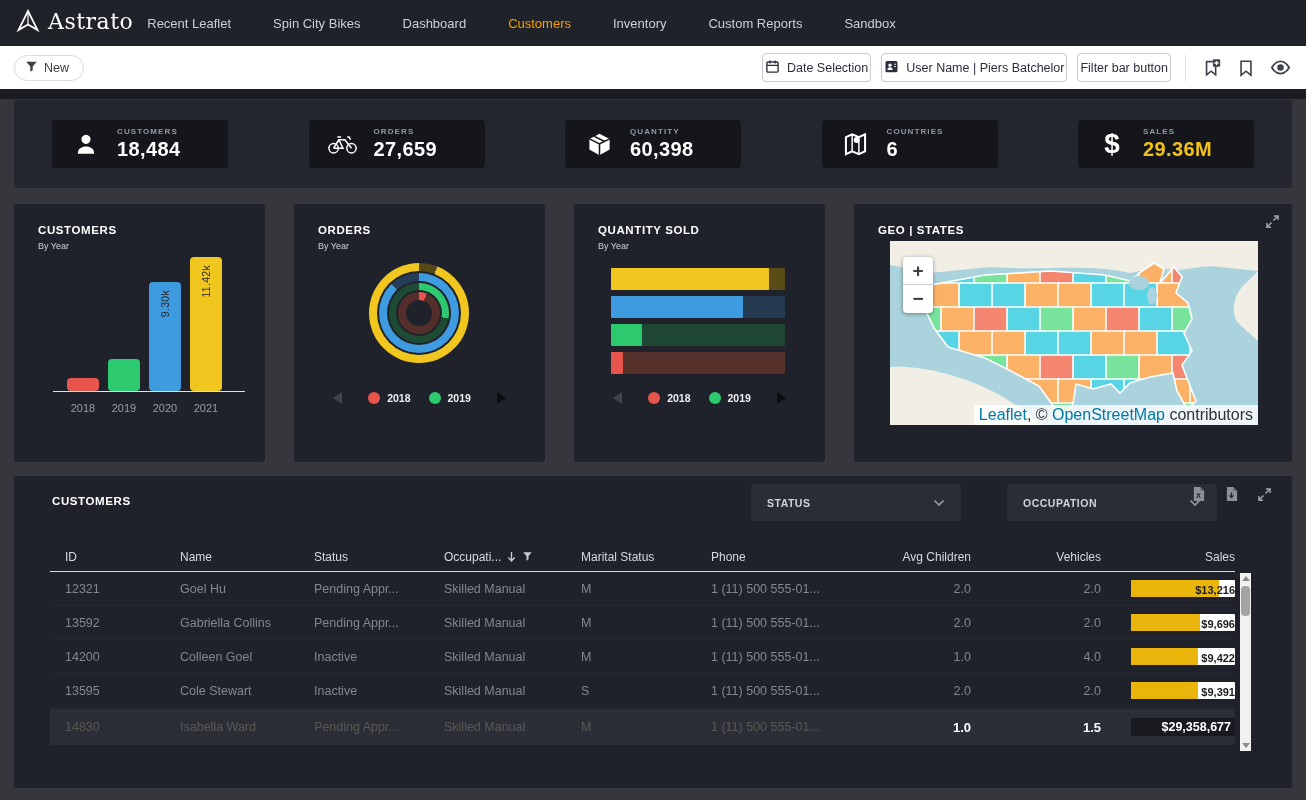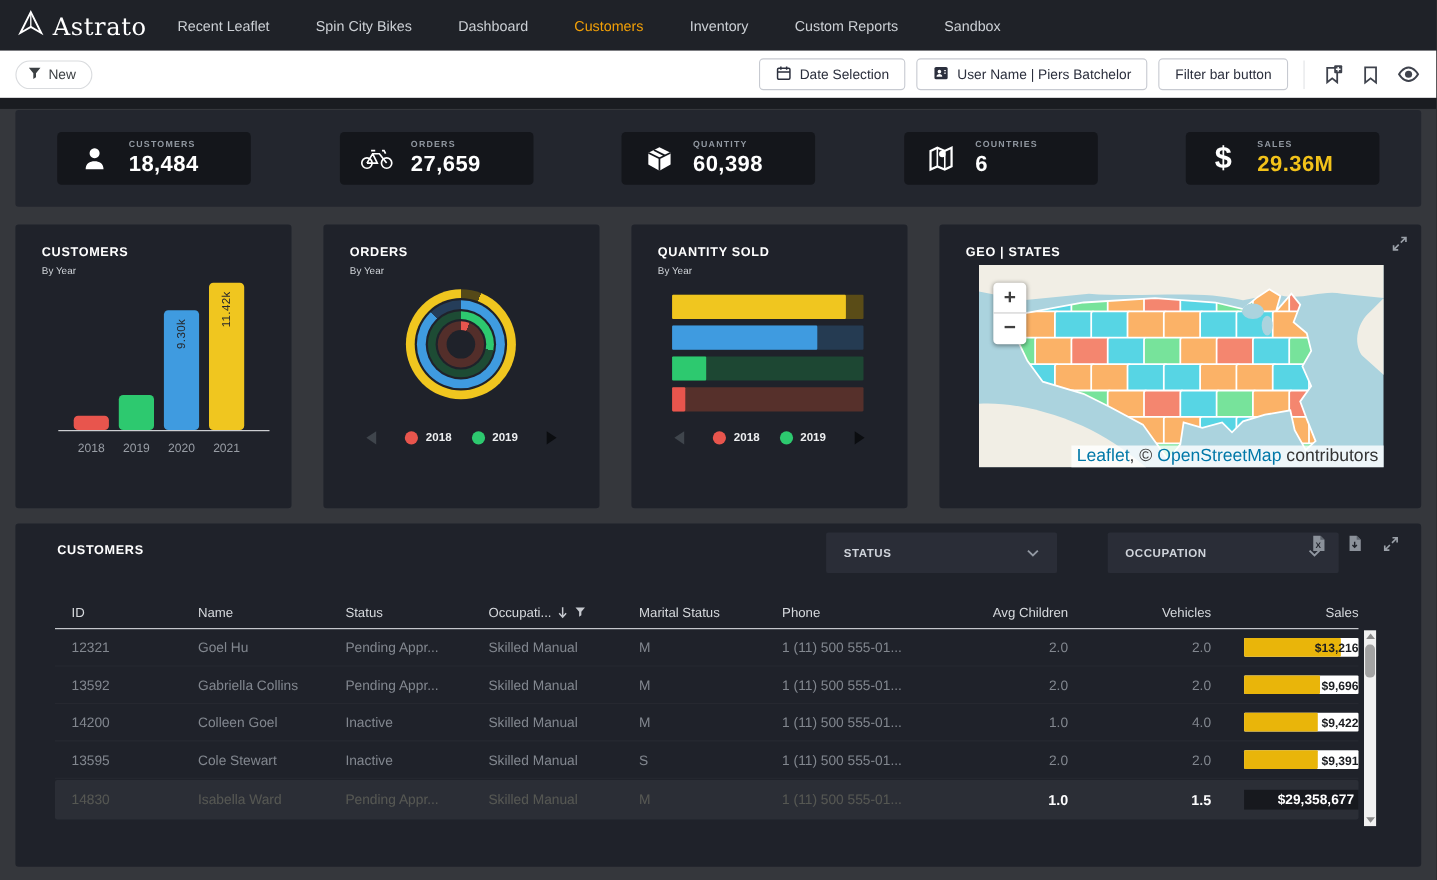--- a/index.html
+++ b/index.html
@@ -6,33 +6,33 @@
     --nav-bg:#1f2228; --strip:#1a1c21; --page:#35373c; --band:#23262e;
     --card:#14161b; --panel:#1f222a; --text:#e9ebee; --muted:#9aa0a8;
     --yellow:#f0c61f; --orange:#f2a007; --dark-ink:#2b2f3d;
   }
   *{margin:0;padding:0;box-sizing:border-box;}
   body{font-family:"Liberation Sans",sans-serif;background:#222;}
   .app{position:relative;width:1306px;height:800px;background:var(--page);overflow:hidden;}
 
   
   .topnav{height:46px;background:var(--nav-bg);display:flex;align-items:center;padding:0 16px;}
-  .brand{display:flex;align-items:flex-end;gap:8px;margin-right:28px;}
+  .brand{display:flex;align-items:flex-start;gap:8px;margin-right:14px;}
   .brand-name{font-family:"DejaVu Serif",serif;font-size:22px;color:#fff;letter-spacing:.5px;}
   .nav-items{display:flex;align-items:center;gap:42px;}
   .nav-item{font-size:13px;color:#ccd0d5;cursor:pointer;white-space:nowrap;}
   .nav-item.active{color:var(--orange);}
 
   
   .filterbar{height:43px;background:#fff;display:flex;align-items:center;padding:0 14px;}
   .pill{display:flex;align-items:center;gap:6px;border:1px solid #d9dbde;border-radius:14px;
         padding:4px 14px 4px 10px;font-size:12.5px;color:#3c4043;}
   .fb-right{margin-left:auto;display:flex;align-items:center;gap:10px;}
   .fb-btn{display:flex;align-items:center;gap:7px;border:1px solid #c7cad1;border-radius:4px;
-          height:29px;padding:0 14px;font-size:12.5px;color:#2b2f3d;background:#fff;cursor:pointer;}
+          height:29px;padding:0 2px;font-size:12.5px;color:#2b2f3d;background:#fff;cursor:pointer;}
   .fb-divider{width:1px;height:26px;background:#e1e3e6;margin:0 4px;}
   .icon-btn{display:flex;align-items:center;justify-content:center;width:24px;height:24px;cursor:pointer;}
 
   .strip{height:10px;background:var(--strip);}
 
   
   .kpi-band{position:absolute;left:14px;top:100px;width:1278px;height:88px;background:var(--band);
             border-radius:3px;display:flex;align-items:center;justify-content:space-between;padding:0 38px;}
   .kpi-card{width:176px;height:48px;background:var(--card);border-radius:4px;display:flex;
             align-items:center;gap:15px;padding:0 0 0 18px;}

